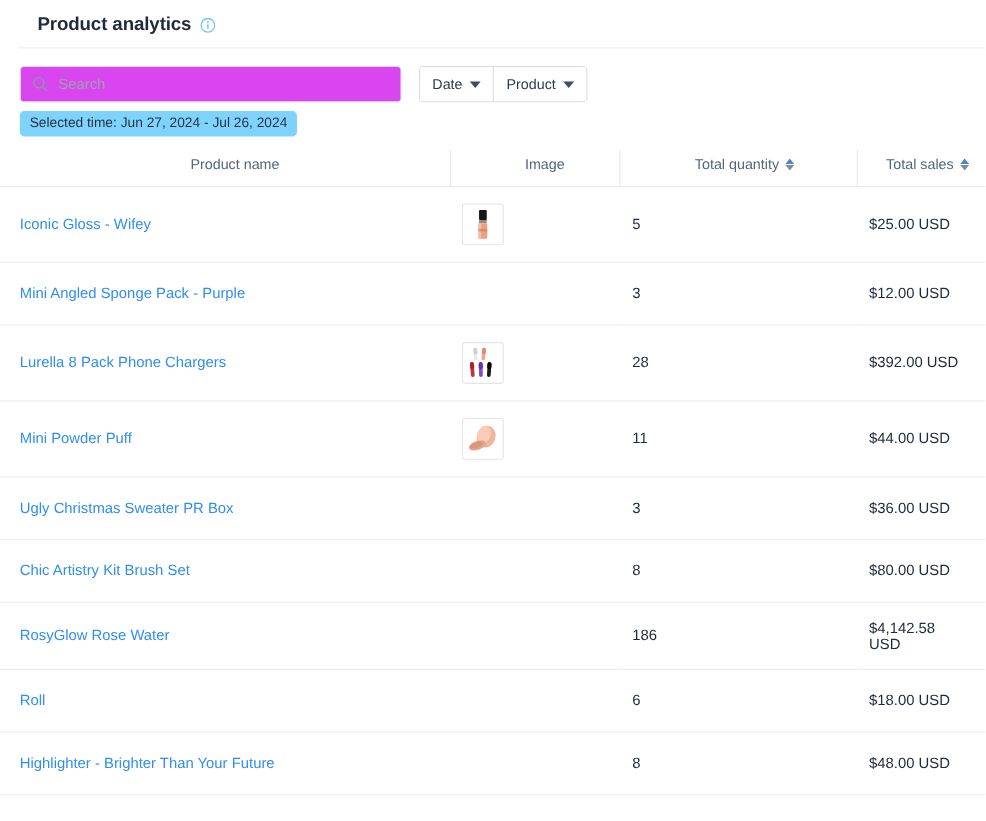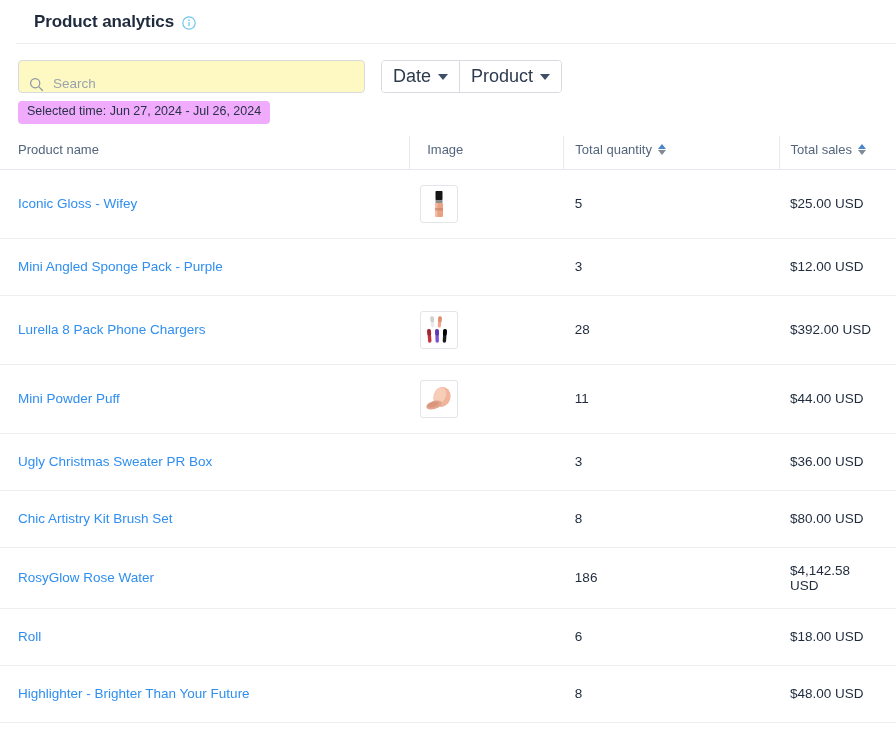--- a/index.html
+++ b/index.html
@@ -45,23 +45,23 @@
     display: flex;
     align-items: flex-start;
     gap: 16px;
   }
   .search-box {
     width: 347px;
     height: 33px;
     border: 1px solid #d7dbe0;
     border-radius: 4px;
     display: flex;
-    align-items: flex-end;
+    align-items: center;
     padding: 0 10px;
-    background: #fef9c3;
+    background: #d946ef;
   }
   .search-icon { flex: 0 0 auto; display:flex; align-items:center; }
   .search-input {
     border: none;
     outline: none;
     flex: 1;
     font-size: 13.5px;
     font-family: "Liberation Sans", sans-serif;
     color: #39404a;
     margin-left: 7px;
@@ -75,42 +75,42 @@
     border: 1px solid #d7dbe0;
     border-radius: 4px;
     overflow: hidden;
     background: #fff;
   }
   .seg-btn {
     display: flex;
     align-items: center;
     gap: 7px;
     padding: 0 11px;
-    font-size: 18px;
+    font-size: 13px;
     color: #2e3a4d;
     background: #fff;
     border: none;
     border-right: 1px solid #d7dbe0;
     cursor: pointer;
     font-family: "Liberation Sans", sans-serif;
     white-space: nowrap;
   }
   .seg-btn:last-child { border-right: none; }
   .caret {
     width: 0; height: 0;
     border-left: 5px solid transparent;
     border-right: 5px solid transparent;
     border-top: 6px solid #3d4f66;
   }
 
   
   .chip-row { padding: 8px 18px 0 18px; }
   .chip {
     display: inline-block;
-    background: #f0abfc;
+    background: #7dd3fc;
     color: #273246;
     font-size: 12.5px;
     border-radius: 4px;
     padding: 4px 9px 5px 9px;
     line-height: 1.1;
     text-align: center;
   }
 
   
   .table-wrap { margin-top: 12px; }
@@ -121,21 +121,21 @@
   }
   thead th {
     text-align: left;
     font-size: 13px;
     font-weight: 400;
     color: #53657d;
     padding: 6px 0 12px 0;
     border-bottom: 1px solid #e6e9ed;
     vertical-align: bottom;
   }
-  .th-inner { display: flex; align-items: center; gap: 6px; }
+  .th-inner { display: flex; align-items: center; gap: 6px; justify-content: center; }
   th.col-name   { width: 396px; padding-left: 18px; }
   th.col-image  { width: 149px; padding-left: 17px; border-left: 1px solid #e6e9ed; }
   th.col-qty    { width: 208px; padding-left: 11px; border-left: 1px solid #e6e9ed; }
   th.col-sales  { width: 113px; padding-left: 11px; border-left: 1px solid #e6e9ed; }
 
   .sort-icon { display: inline-flex; flex-direction: column; gap: 1px; }
   .sort-up {
     width: 0; height: 0;
     border-left: 4.5px solid transparent;
     border-right: 4.5px solid transparent;

